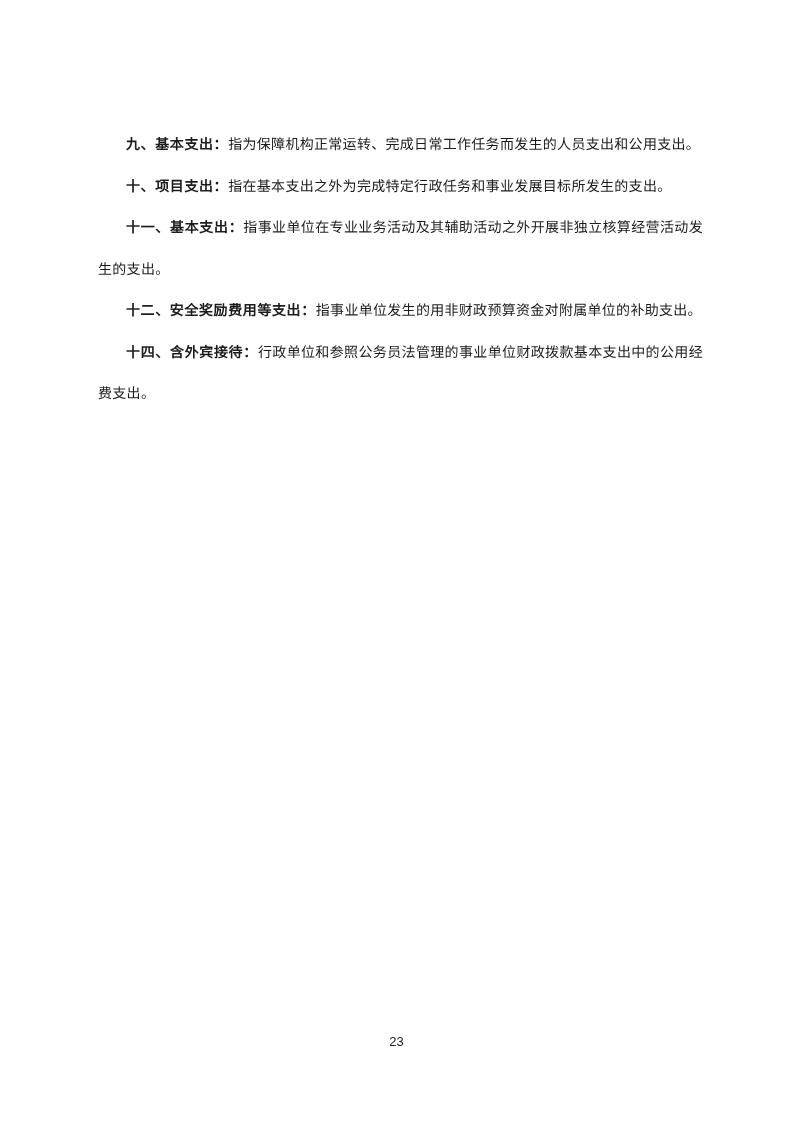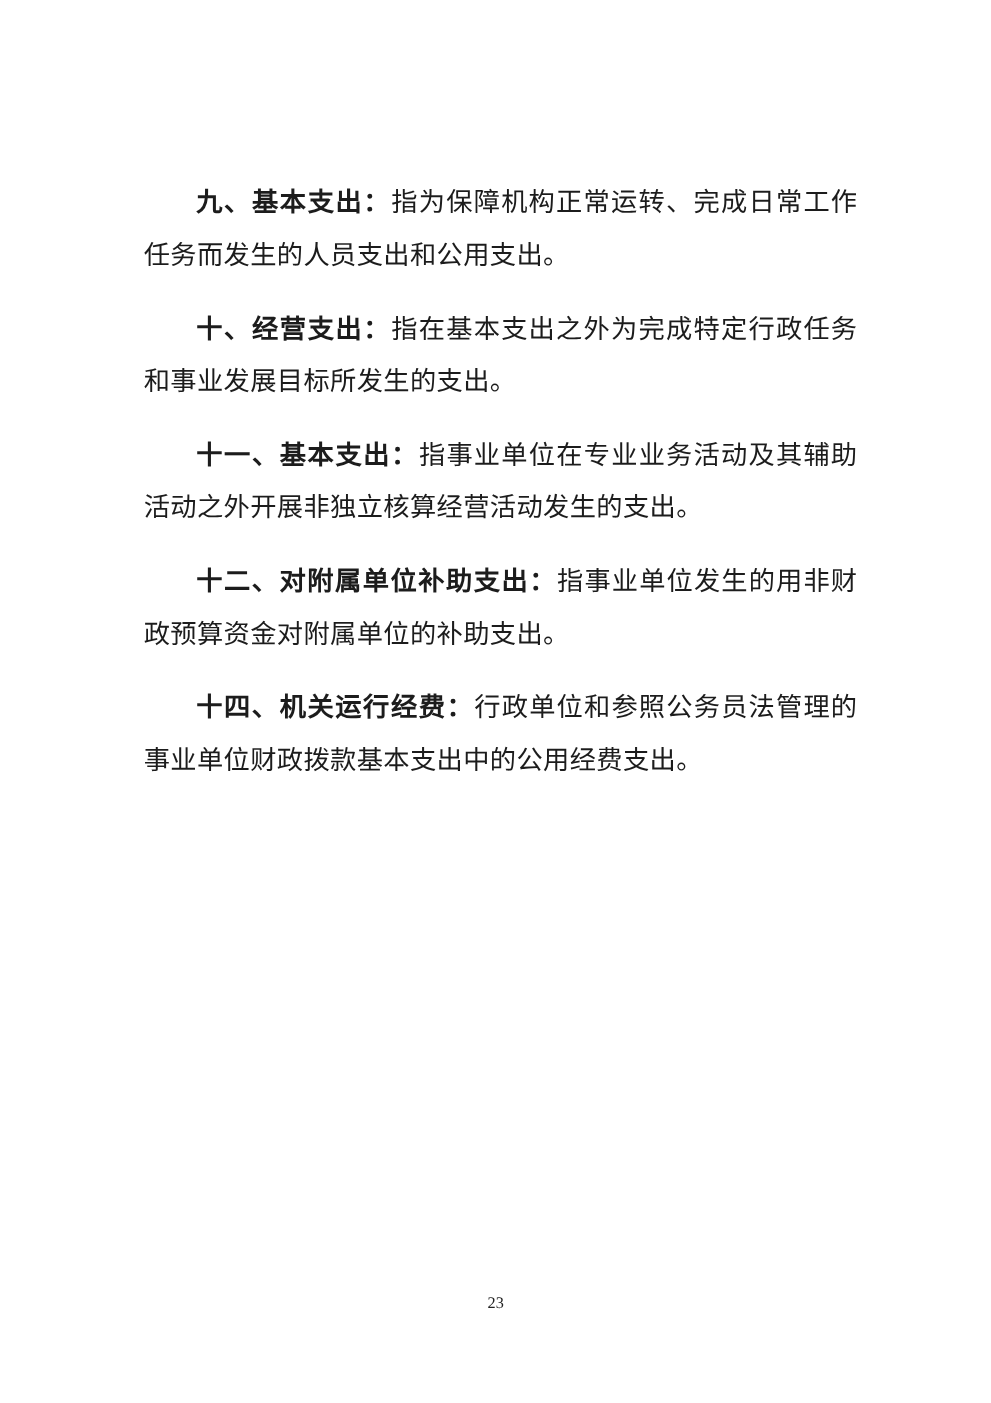--- a/index.html
+++ b/index.html
@@ -16,58 +16,58 @@
     font-family: "DejaVu Serif", "Liberation Serif", serif;
     color: #1c1c1c;
   }
   .content {
     position: absolute;
     left: 98px;
     top: 124px;
     width: 605px;
   }
   .content p.para {
-    margin: 17px;
-    font-size: 21px;
+    margin: 0;
+    font-size: 14px;
     line-height: 41.5px;
     text-indent: 2em;
     text-align: justify;
     text-justify: inter-ideograph;
     text-align-last: left;
     letter-spacing: 0.3px;
     word-break: break-all;
   }
   .content p.para .lead {
     font-weight: 700;
     letter-spacing: 0.6px;
   }
   .footer {
     position: absolute;
     left: 0;
     top: 1034px;
     width: 100%;
     text-align: center;
     font-size: 13px;
     color: #222222;
-    font-family: Liberation Serif, serif;
+    font-family: Liberation Sans, sans-serif;
   }
 </style>
 </head>
 <body>
 
 <div class="page">
   <div class="content">
 
     <p class="para"><span class="lead">九、基本支出：</span><span class="body-text">指为保障机构正常运转、完成日常工作任务而发生的人员支出和公用支出。</span></p>
 
-    <p class="para"><span class="lead">十、经营支出：</span><span class="body-text">指在基本支出之外为完成特定行政任务和事业发展目标所发生的支出。</span></p>
+    <p class="para"><span class="lead">十、项目支出：</span><span class="body-text">指在基本支出之外为完成特定行政任务和事业发展目标所发生的支出。</span></p>
 
     <p class="para"><span class="lead">十一、基本支出：</span><span class="body-text">指事业单位在专业业务活动及其辅助活动之外开展非独立核算经营活动发生的支出。</span></p>
 
-    <p class="para"><span class="lead">十二、对附属单位补助支出：</span><span class="body-text">指事业单位发生的用非财政预算资金对附属单位的补助支出。</span></p>
+    <p class="para"><span class="lead">十二、安全奖励费用等支出：</span><span class="body-text">指事业单位发生的用非财政预算资金对附属单位的补助支出。</span></p>
 
 
-    <p class="para"><span class="lead">十四、机关运行经费：</span><span class="body-text">行政单位和参照公务员法管理的事业单位财政拨款基本支出中的公用经费支出。</span></p>
+    <p class="para"><span class="lead">十四、含外宾接待：</span><span class="body-text">行政单位和参照公务员法管理的事业单位财政拨款基本支出中的公用经费支出。</span></p>
 
   </div>
 
   <div class="footer">23</div>
 </div>
 
 </body></html>

